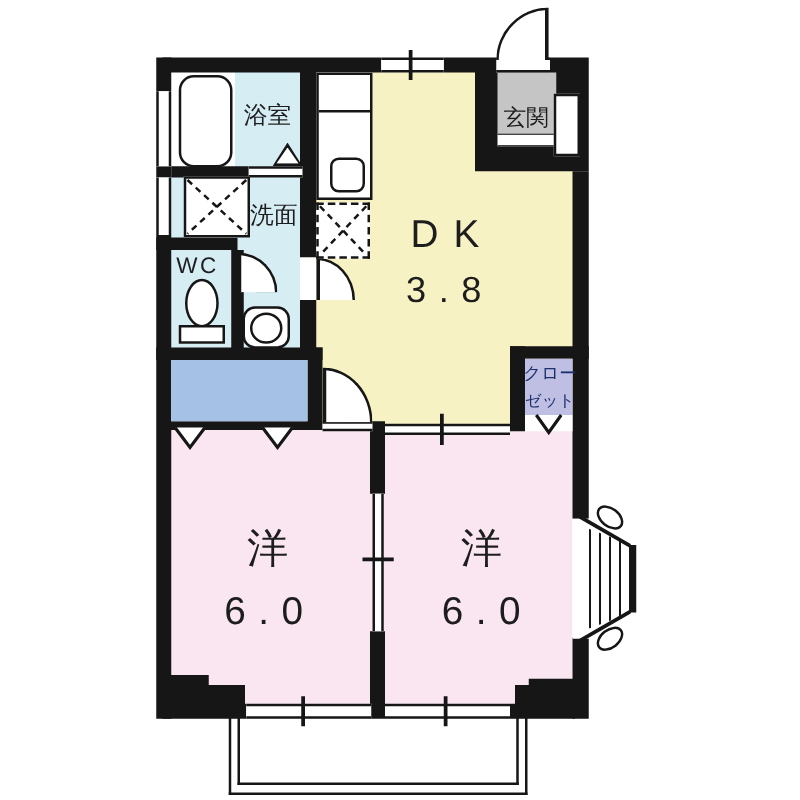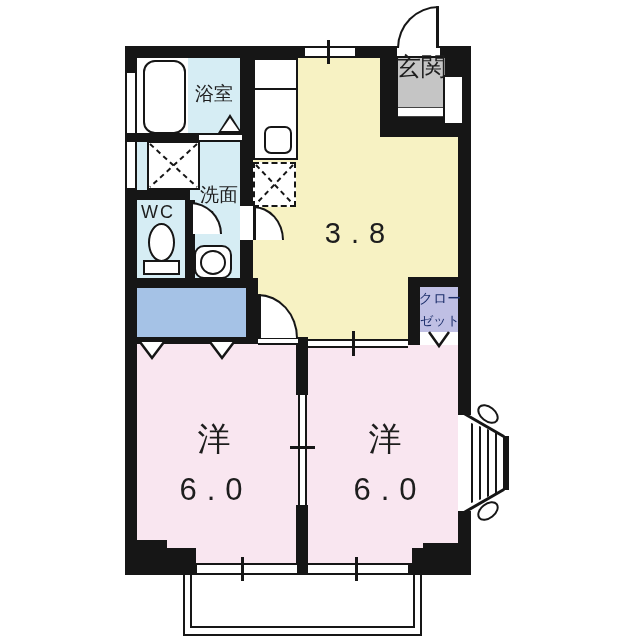--- a/index.html
+++ b/index.html
@@ -149,23 +149,24 @@
     <div style="position:absolute;left:0;top:9px;width:14px;height:96px;background:#fff"></div>
     <div style="position:absolute;left:6px;top:6px;width:46px;height:3px;background:var(--wall);transform:rotate(30deg);transform-origin:left center"></div>
     <div style="position:absolute;left:6px;top:105px;width:46px;height:3px;background:var(--wall);transform:rotate(-30deg);transform-origin:left center"></div>
     <div style="position:absolute;left:46px;top:30px;width:5px;height:54px;background:var(--wall)"></div>
     <div class="hatch" style="left:13px;top:17px;width:34px;height:80px"></div>
     <div style="position:absolute;left:18px;top:0;width:24px;height:16px;background:#fff;border:2px solid var(--wall);border-radius:50%;transform:rotate(38deg)"></div>
     <div style="position:absolute;left:18px;top:97px;width:24px;height:16px;background:#fff;border:2px solid var(--wall);border-radius:50%;transform:rotate(-38deg)"></div>
   </div>
 
   <div class="lbl" style="left:214px;top:93px;font-size:19px">浴室</div>
-  <div class="lbl" style="left:219px;top:194px;font-size:19px">洗面</div>
+  <div class="lbl" style="left:219px;top:173px;font-size:19px">洗面</div>
   <div class="lbl" style="left:158px;top:212px;font-size:18px;letter-spacing:2px">WC</div>
-  <div class="lbl" style="left:421px;top:66px;font-size:25px">玄関</div>
+  <div class="lbl" style="left:421px;top:94px;font-size:18px">玄関</div>
+  <div class="lbl" style="left:362px;top:187px;font-size:31px;letter-spacing:12px">DK</div>
   <div class="lbl" style="left:360px;top:233px;font-size:29px;letter-spacing:10px">3.8</div>
   <div class="lbl navy" style="left:440px;top:298px;font-size:14px">クロー</div>
   <div class="lbl navy" style="left:440px;top:320px;font-size:13px">ゼット</div>
   <div class="lbl" style="left:214px;top:438px;font-size:33px">洋</div>
   <div class="lbl" style="left:216px;top:489px;font-size:31px;letter-spacing:10px">6.0</div>
   <div class="lbl" style="left:385px;top:438px;font-size:33px">洋</div>
   <div class="lbl" style="left:390px;top:489px;font-size:31px;letter-spacing:10px">6.0</div>
 
 </div>
 

